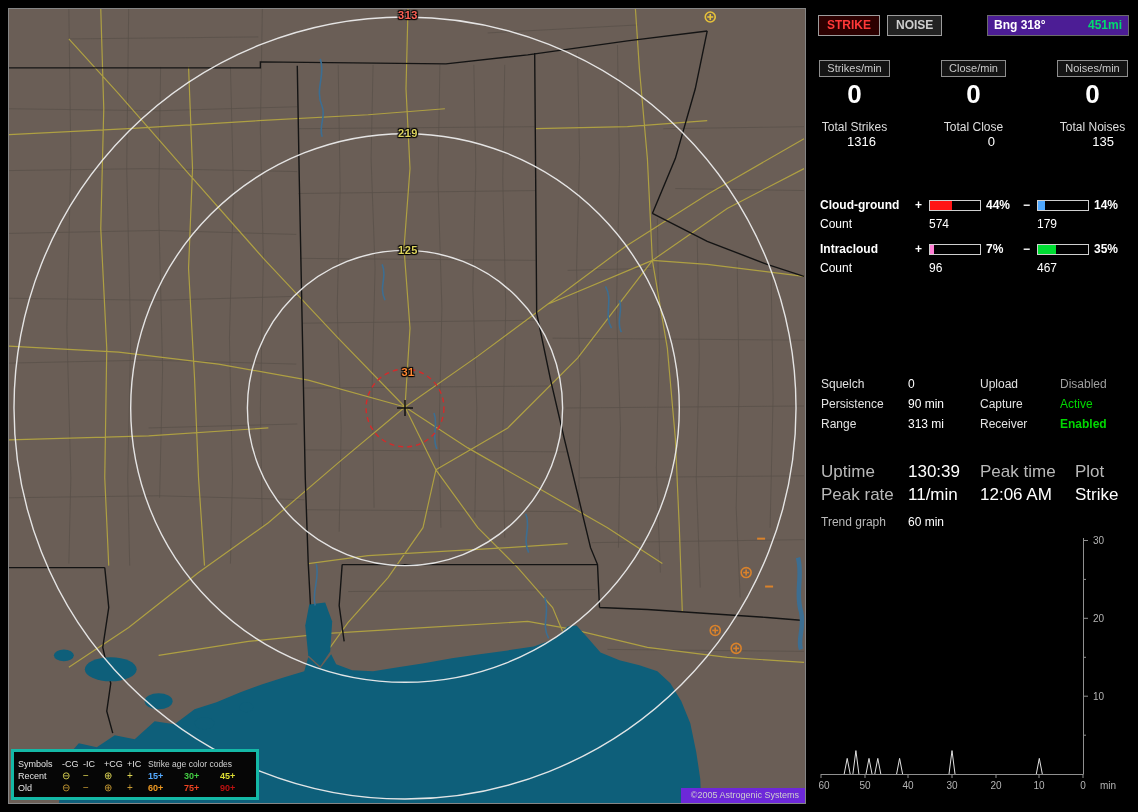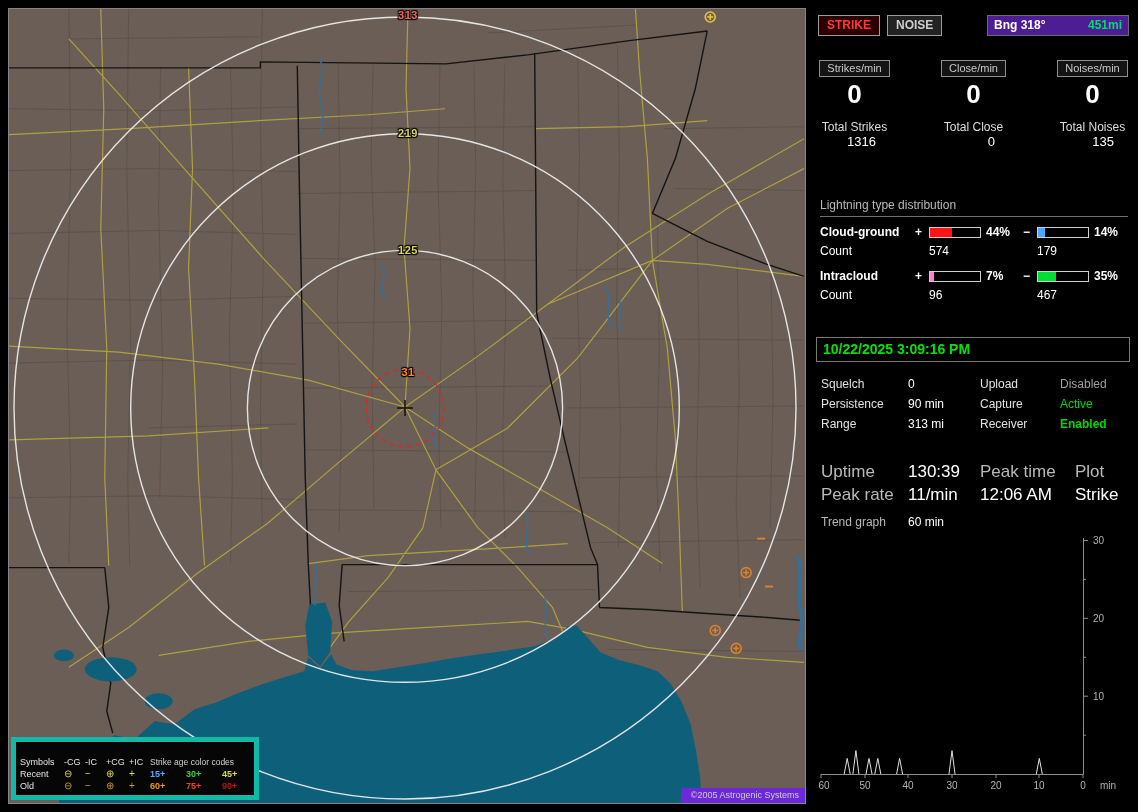--- a/index.html
+++ b/index.html
@@ -10,21 +10,21 @@
   
   .map-panel { position:absolute; left:8px; top:8px; width:798px; height:796px;
                background:#6a5e56; border:1px solid #858585; }
   .map-svg { position:absolute; left:0; top:0; width:100%; height:100%; display:block; }
   .ring-label { position:absolute; transform:translateX(-50%); font-size:11px; font-weight:bold;
                 letter-spacing:.5px;
                 text-shadow:1px 1px 1px #000,-1px -1px 1px #000,1px -1px 1px #000,-1px 1px 1px #000; }
   .map-copyright { position:absolute; right:0; bottom:0; background:#6d28d9; color:#cfcfcf;
                    font-size:9px; padding:2px 6px 3px 10px; }
   .map-legend { position:absolute; left:2px; bottom:3px; width:248px; background:#060606;
-                border:5px solid #14b8a6; padding:14px 4px 3px; font-size:9px; color:#e4e4e4; }
+                border:3px solid #14b8a6; padding:6px 4px 3px; font-size:9px; color:#e4e4e4; }
   .legend-grid { display:grid; grid-template-columns:44px 21px 21px 23px 21px 36px 36px auto;
                  align-items:center; line-height:12px; }
   .legend-grid .span3 { grid-column:span 3; font-size:8.5px; color:#d2d2d2; }
   .glyph { font-size:10px; }
   .age { font-weight:bold; }
 
   
   .side { position:absolute; left:815px; top:0; width:317px; height:812px; }
   .toolbar-row { position:absolute; top:15px; left:3px; right:3px; display:flex; align-items:center; gap:7px; }
   .btn { font-family:inherit; font-size:12px; font-weight:bold; padding:2px 8px 3px;
@@ -273,21 +273,20 @@
         <div class="totalval">0</div>
       </div>
       <div class="totalcol">
         <div>Total Noises</div>
         <div class="totalval">135</div>
       </div>
     </div>
   </div>
 
   <div class="dist">
-    <div class="dist-title">Lightning type distribution</div>
 
     <div class="dist-grid">
       <span class="dlabel">Cloud-ground</span>
       <span class="dsign">+</span>
       <span class="dbar">
         <span class="dfill" style="width: 44%; background-color: rgb(255, 20, 20);"></span>
       </span>
       <span class="dpct">44%</span>
       <span class="dsign">−</span>
       <span class="dbar">
@@ -322,21 +321,20 @@
       <span class="dlabel">Count</span>
       <span></span>
       <span class="dcount">96</span>
       <span></span>
         <span></span>
       <span class="dcount">467</span>
       <span></span>
     </div>
   </div>
 
-  <div class="datetime">10/22/2025 3:09:16 PM</div>
 
   <div class="statusgrid">
     <span class="slabel">Squelch</span>
     <span class="sval">0</span>
     <span class="slabel">Upload</span>
     <span class="sval" style="color: rgb(159, 159, 159);">Disabled</span>
 
     <span class="slabel">Persistence</span>
     <span class="sval">90 min</span>
     <span class="slabel">Capture</span>

